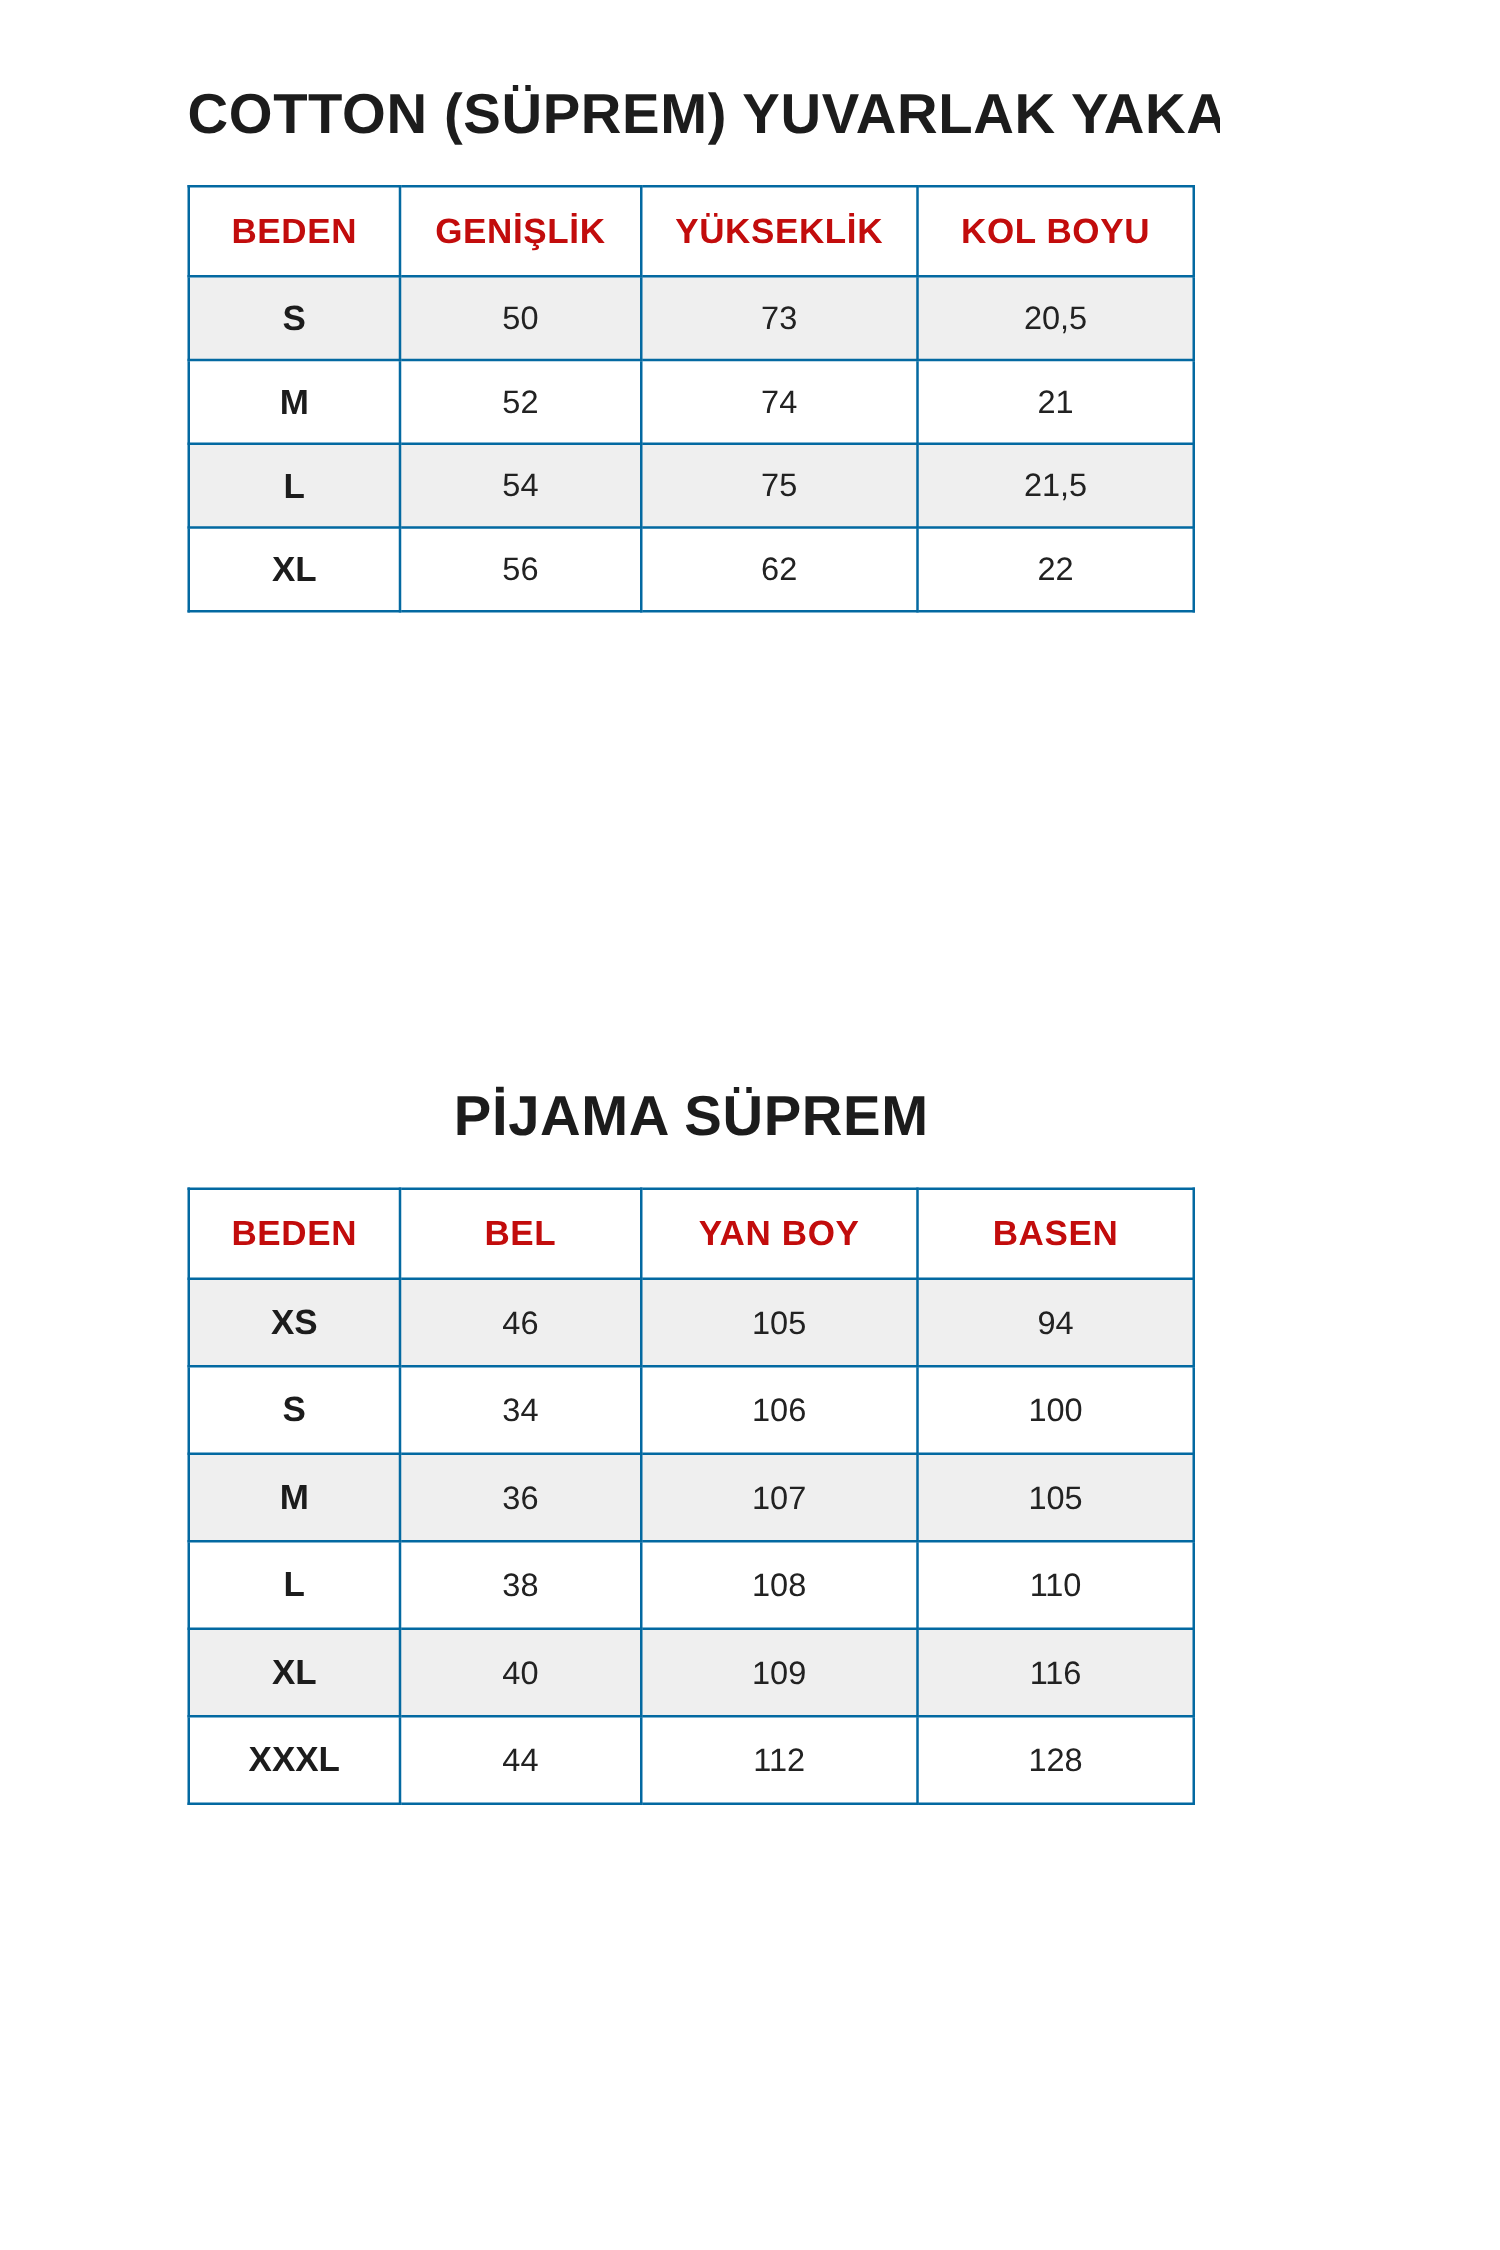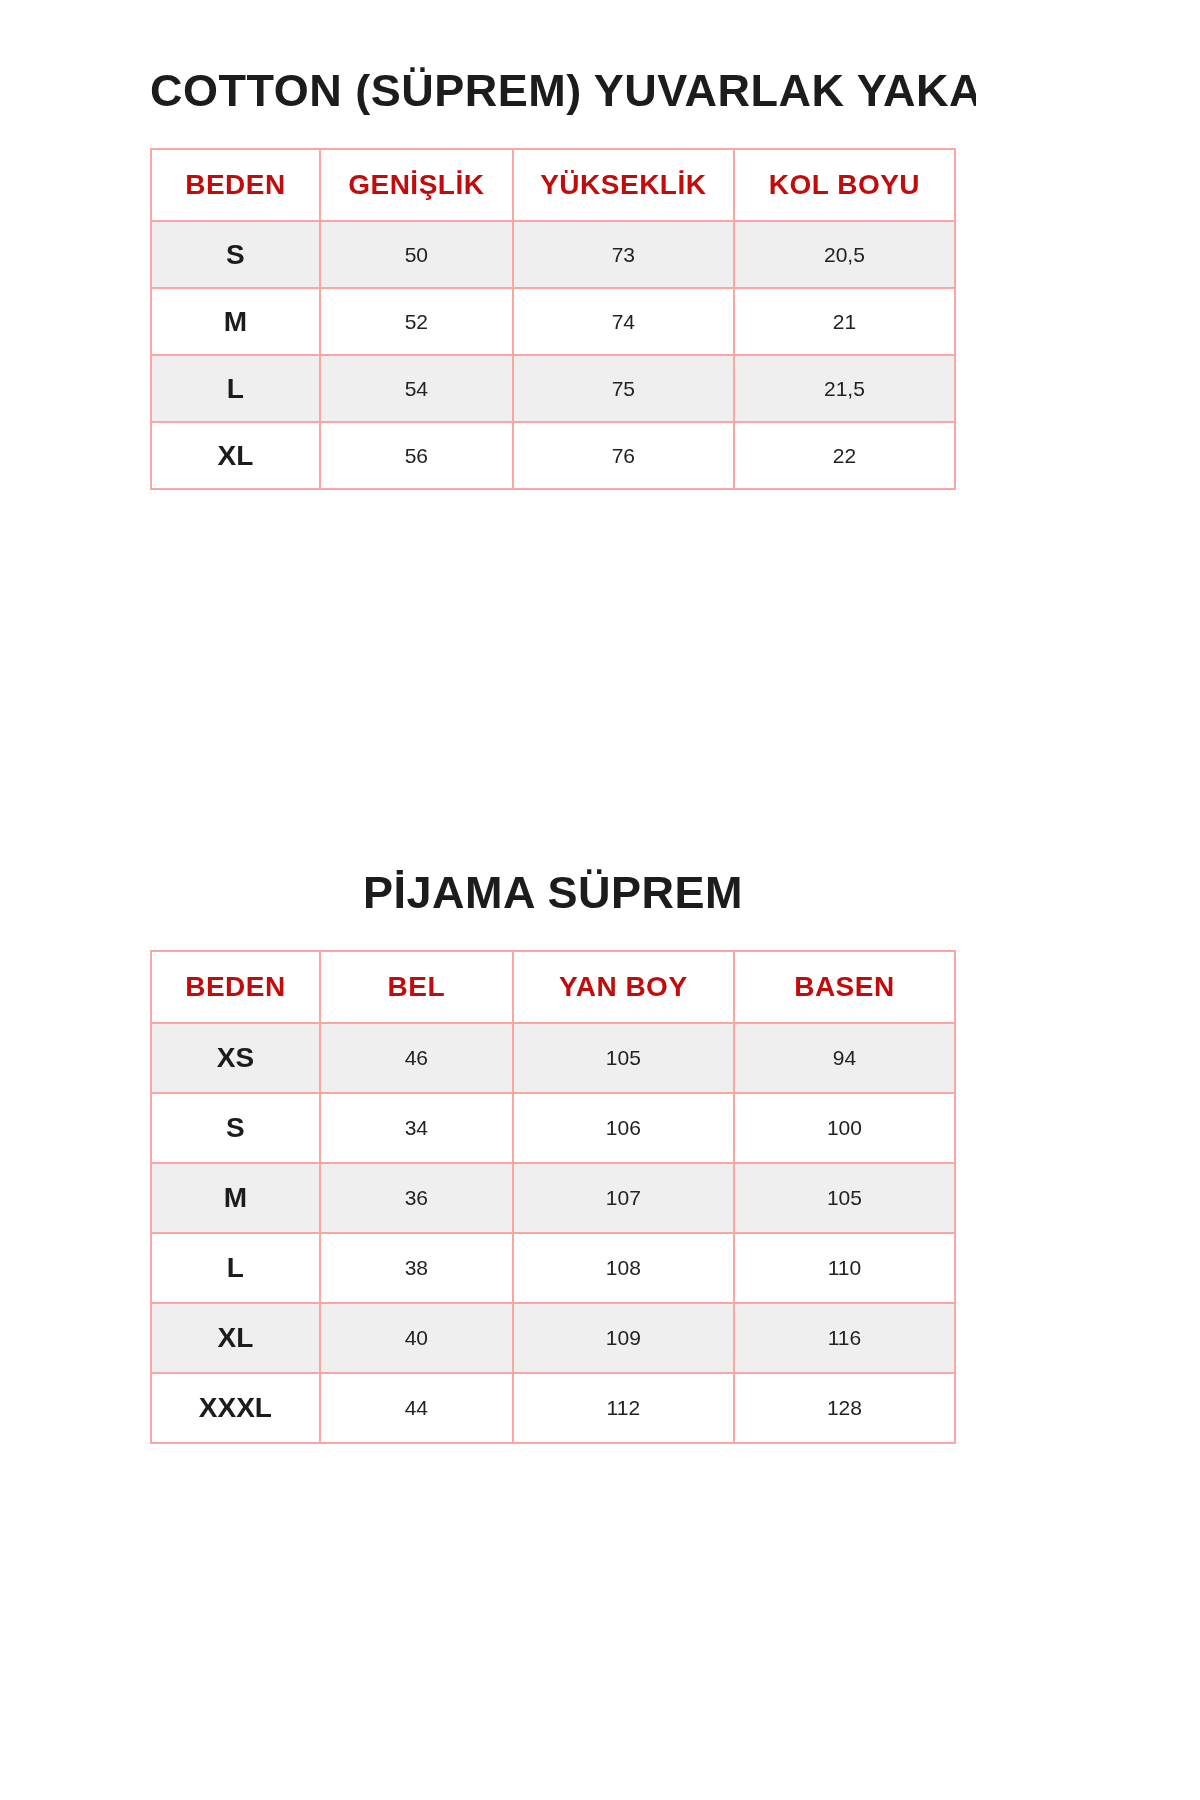--- a/index.html
+++ b/index.html
@@ -33,34 +33,34 @@
     white-space: nowrap;
   }
   table.size-table {
     width: 100%;
     border-collapse: collapse;
     table-layout: fixed;
     text-align: center;
   }
   table.size-table th,
   table.size-table td {
-    border: 2px solid #fca5a5;
+    border: 2px solid #0369a1;
     vertical-align: middle;
     padding: 0;
   }
   table.size-table th {
     color: #c20c0c;
     font-size: 28px;
     font-weight: bold;
     height: 72px;
     background: #ffffff;
     letter-spacing: 0.5px;
   }
   table.size-table td {
-    font-size: 21px;
+    font-size: 26px;
     color: #222222;
     height: 67px;
   }
   .block-2 table.size-table td { height: 70px; }
   table.size-table td.size-col {
     font-weight: bold;
     font-size: 28px;
     color: #1c1c1c;
   }
   table.size-table tbody tr:nth-child(odd) { background: #efefef; }
@@ -101,21 +101,21 @@
           </tr>
           <tr>
             <td class="size-col">L</td>
             <td>54</td>
             <td>75</td>
             <td>21,5</td>
           </tr>
           <tr>
             <td class="size-col">XL</td>
             <td>56</td>
-            <td>76</td>
+            <td>62</td>
             <td>22</td>
           </tr>
         </tbody>
       </table>
   </section>
 
   <section class="chart-block block-2">
     <h1 class="chart-title">PİJAMA SÜPREM</h1>
     <table class="size-table">
         <thead>

